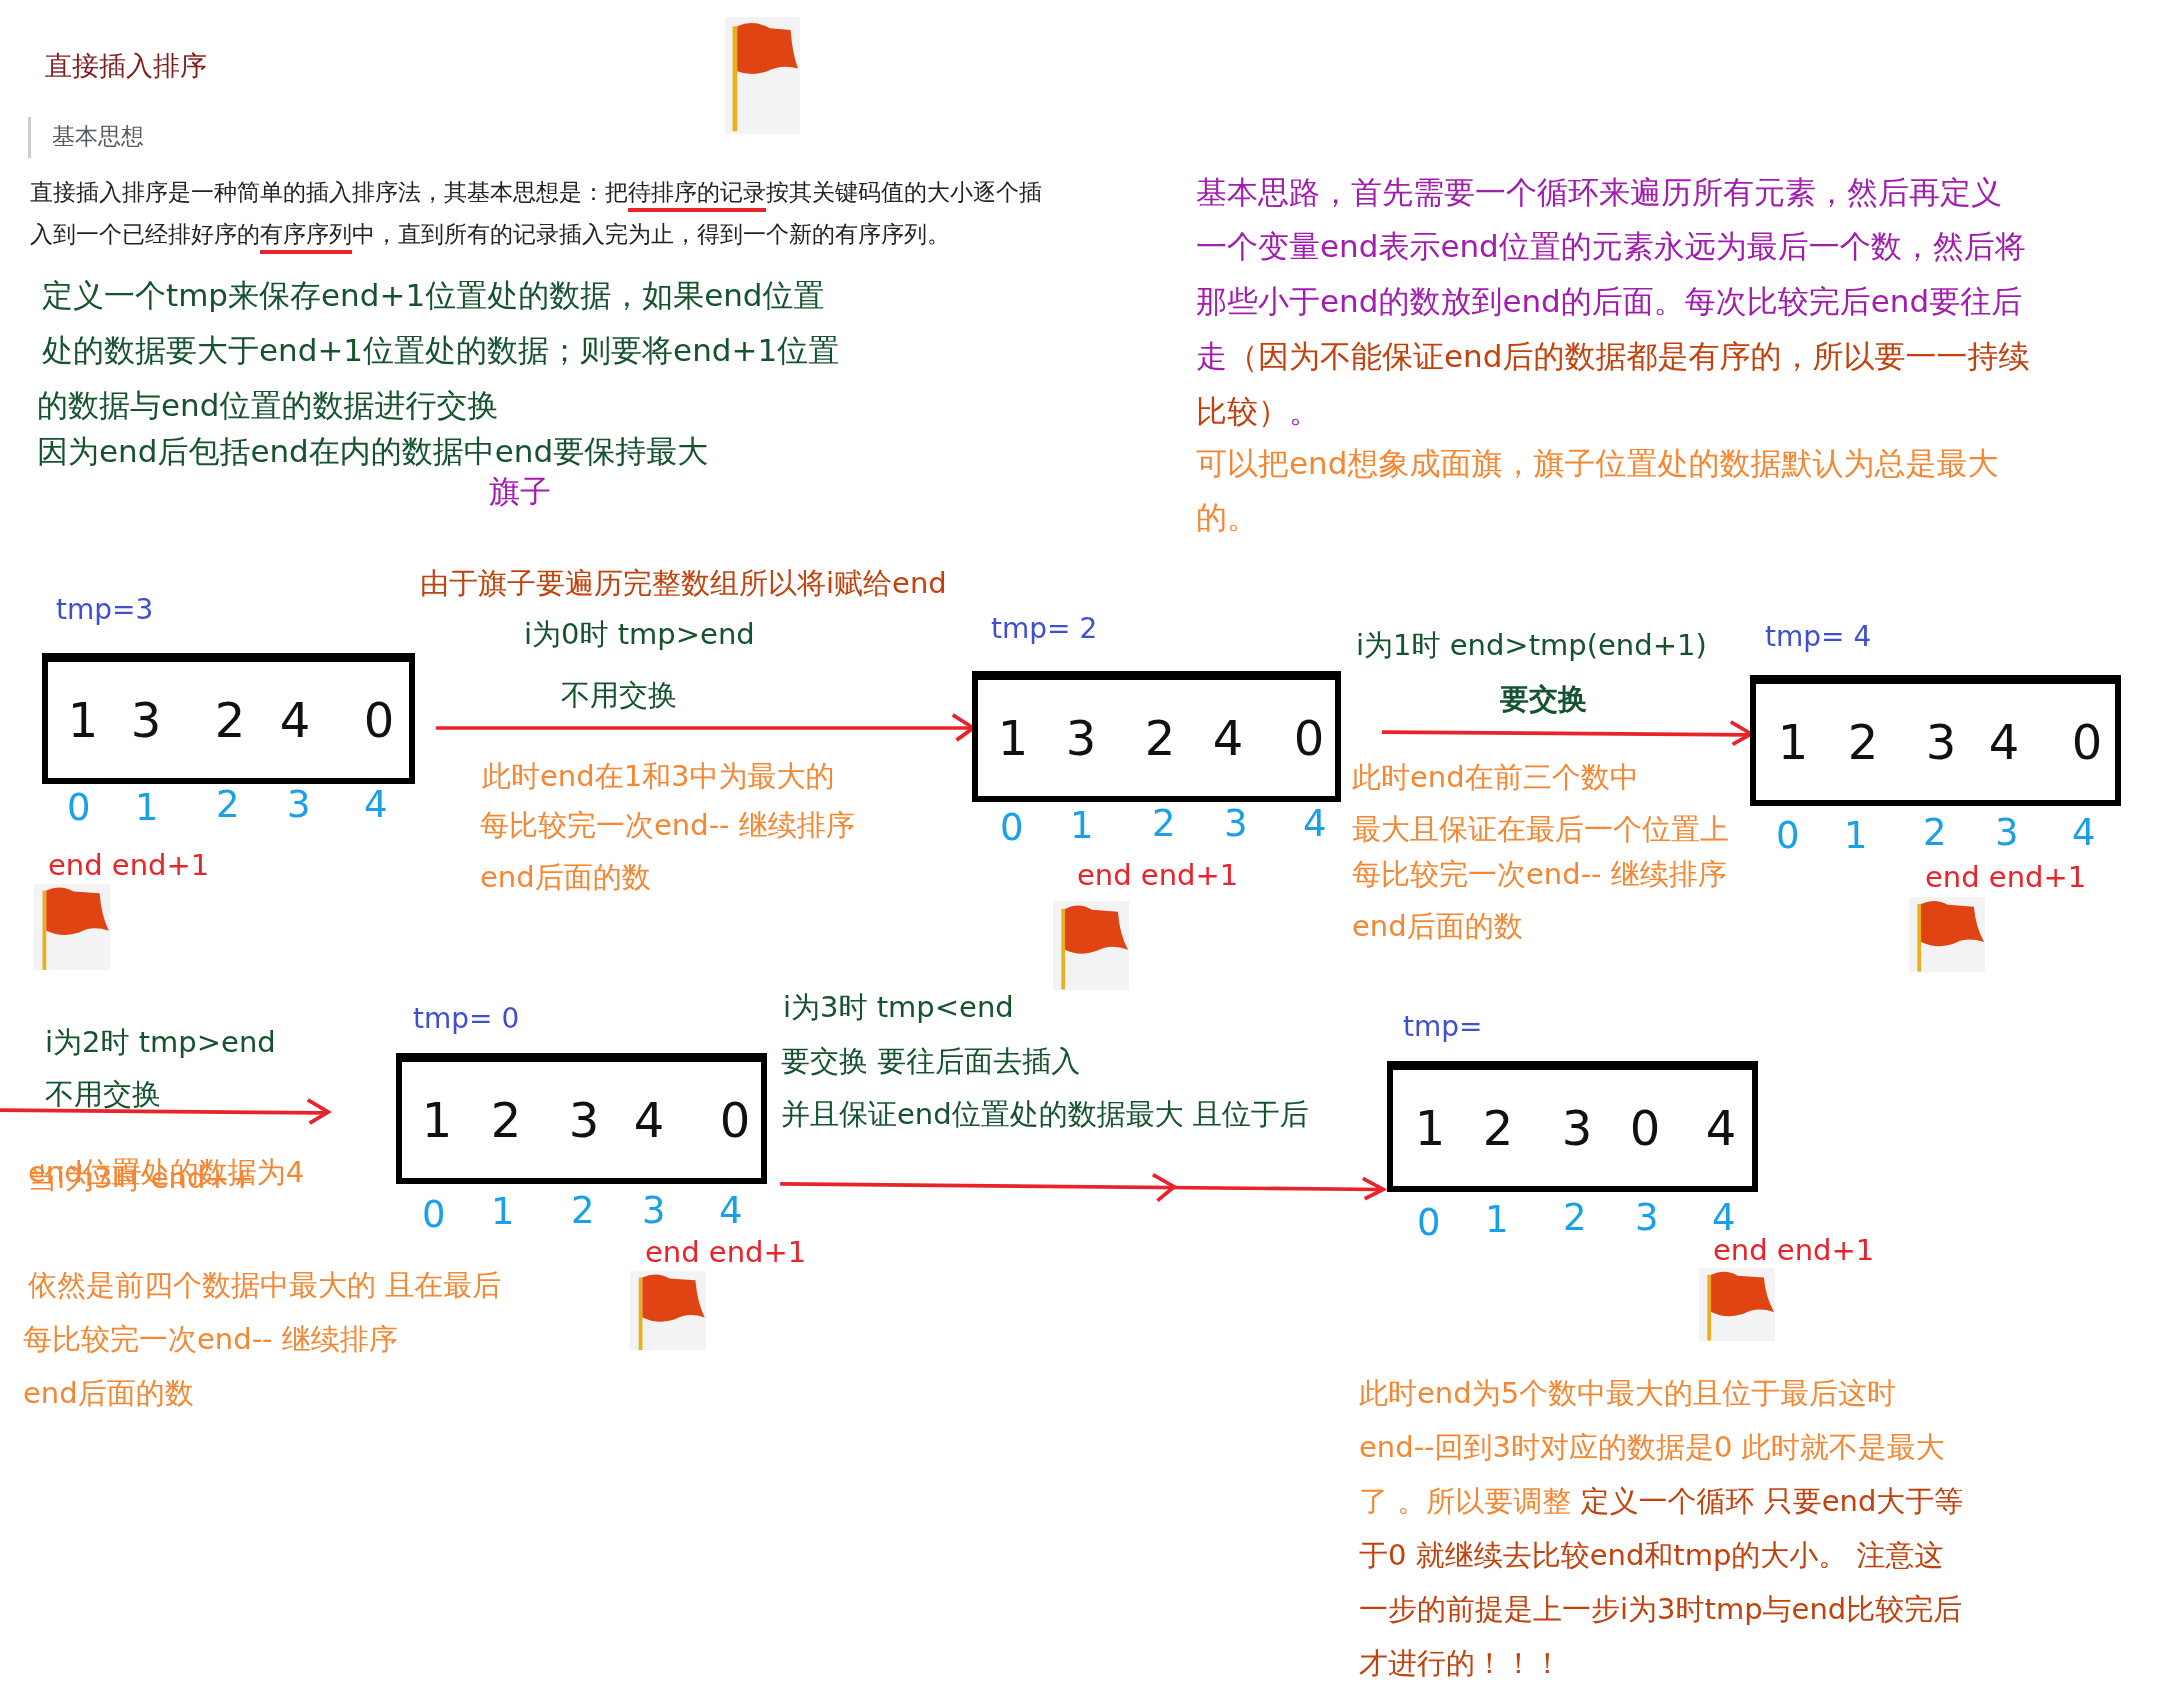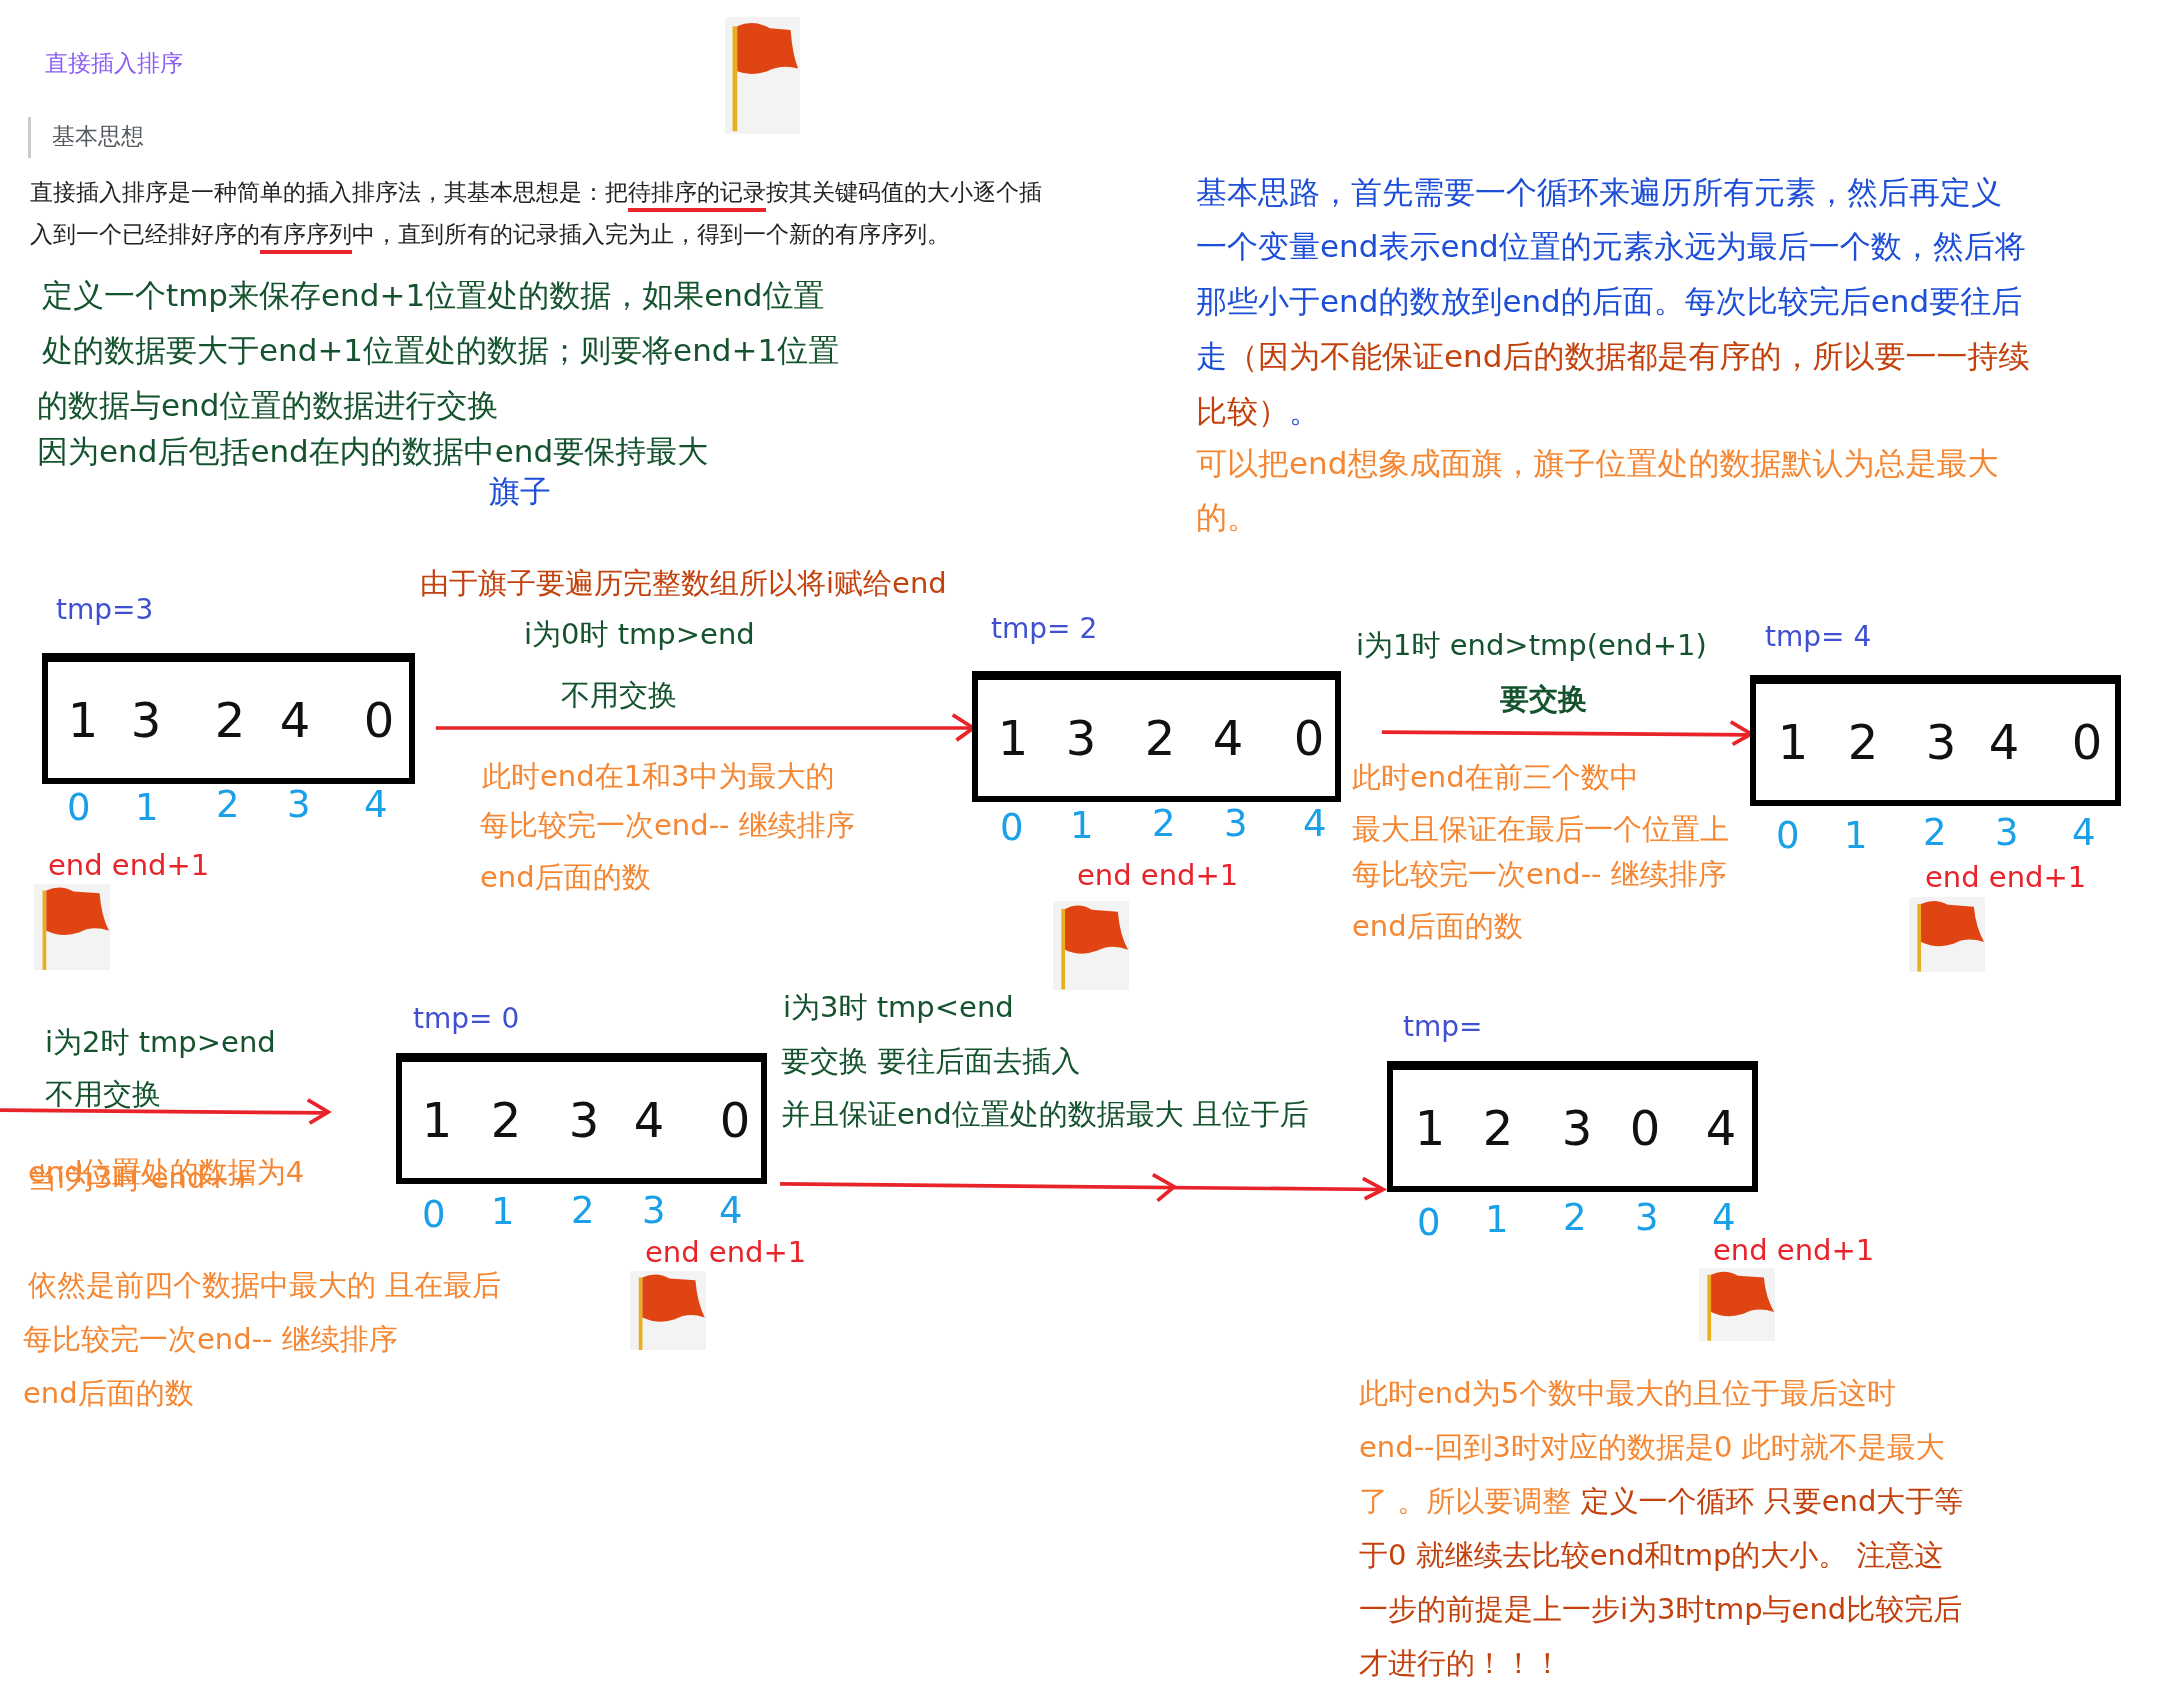--- a/index.html
+++ b/index.html
@@ -1,26 +1,26 @@
 <!DOCTYPE html>
 <html style="font-size:15px"><head>
 <meta charset="utf-8">
 <style>
   html, body { margin: 0; padding: 0; background: #ffffff; }
   body { width: 2175px; height: 1706px; position: relative; overflow: hidden;
          font-family: "DejaVu Sans", "Liberation Sans", sans-serif; }
   .abs { position: absolute; white-space: nowrap; }
-  .title { color: #8b5cf6; font-size: 23px; }
+  .title { color: #7f1d1d; font-size: 27px; }
   .subhead { color: #555a60; font-size: 23px; }
   .subhead-bar { position: absolute; width: 2.8px; background: #c9ccd1; }
   .para { color: #222; font-size: 23px; line-height: 42px; }
   .ul { text-decoration: underline; text-decoration-color: #e8232a; text-decoration-thickness: 3.7px; text-underline-offset: 7.5px; }
   .blue { color: #14532d; }
   .lblue { color: #c2410c; }
-  .red { color: #1d4ed8; }
+  .red { color: #a21caf; }
   .orange { color: #f58632; }
   .note { font-size: 31px; line-height: 54px; }
   .note-sm { font-size: 29px; line-height: 52px; }
   .box { position: absolute; border: 6.5px solid #000; border-top-width: 9.3px; box-sizing: border-box; background: #fff; }
   .cell { position: absolute; font-size: 48px; color: #111; top: 50%; transform: translate(-50%, -50%); }
   .idx { position: absolute; font-size: 37px; color: #1aa0e8; }
   .endlbl { font-size: 29px; color: #e8232a; }
   .tmp { font-size: 28px; color: #3f4fd1; }
   .arrow { position: absolute; }
   .flag { position: absolute; background: #f3f3f3; }

